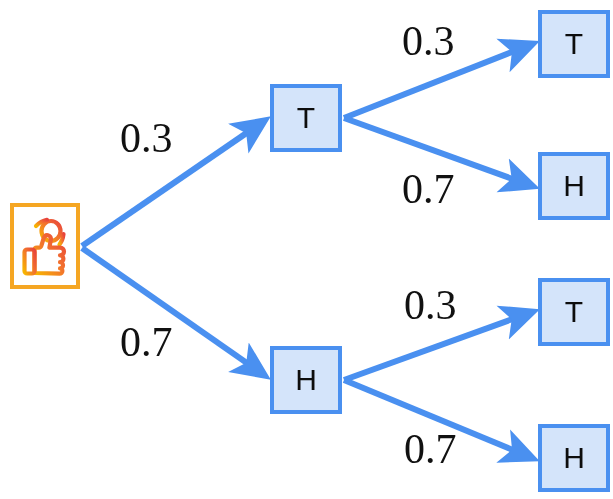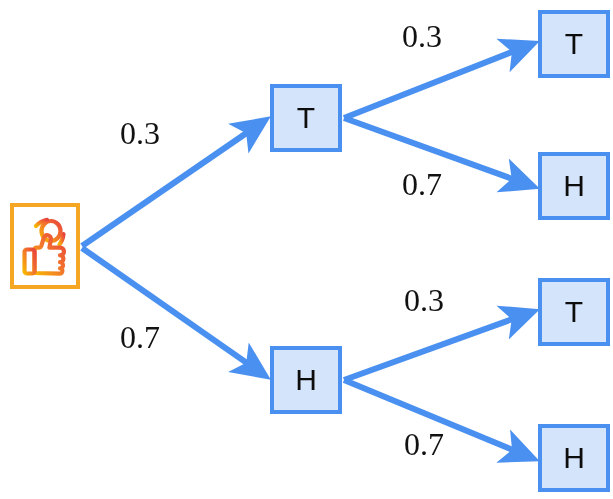--- a/index.html
+++ b/index.html
@@ -12,21 +12,21 @@
             background:#d4e4fa;border:4px solid #4a90f0;
             display:flex;align-items:center;justify-content:center;}
   .node-label{font-family:"Liberation Sans",sans-serif;
               font-size:30px;color:#0d0d0d;line-height:1;}
 
   .root-box{position:absolute;box-sizing:border-box;
             background:#ffffff;border:4px solid #f5a623;
             display:flex;align-items:center;justify-content:center;}
 
   .plabel{position:absolute;font-family:"Liberation Serif",serif;
-          font-size:32px;color:#111111;line-height:1;white-space:nowrap;}
+          font-size:42px;color:#111111;line-height:1;white-space:nowrap;}
 </style>
 </head>
 <body>
 
 <div id="stage">
 
   <svg class="layer" viewBox="0 0 613 499">
     <defs>
       <marker id="ah" markerWidth="7" markerHeight="7" refX="5.2" refY="3.5" orient="auto" markerUnits="strokeWidth">
         <path d="M0,0.5 L6.6,3.5 L0,6.5 L1.6,3.5 Z" fill="#4a90f0"></path>

